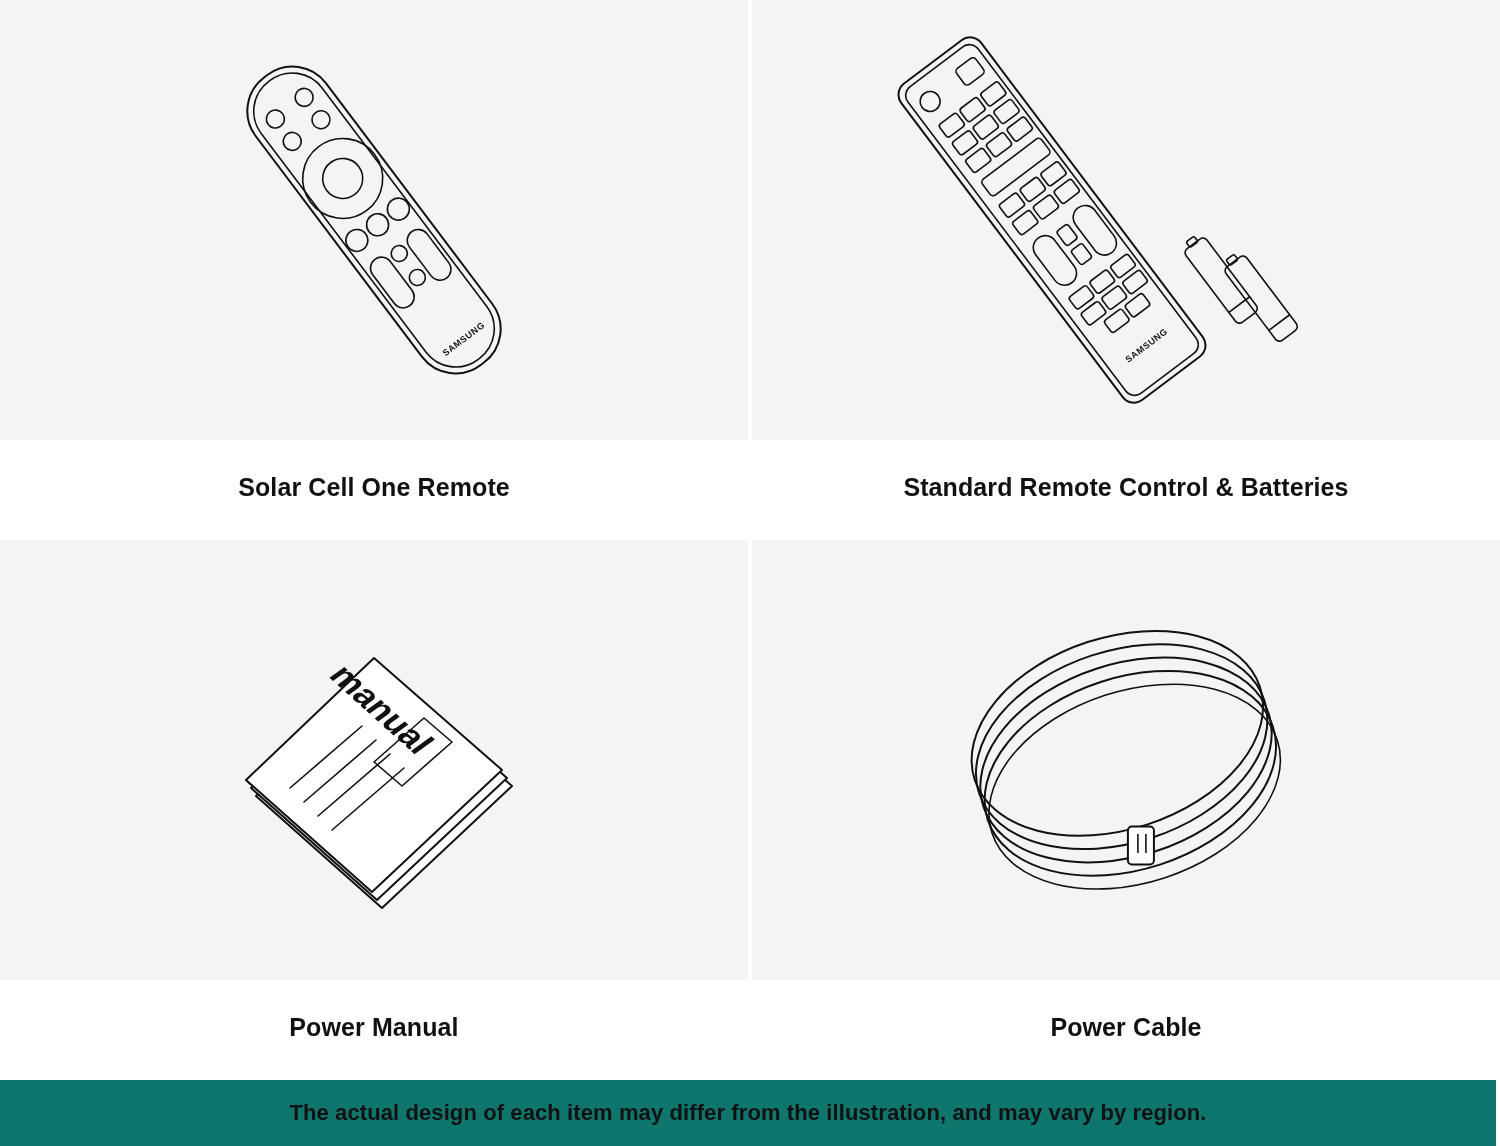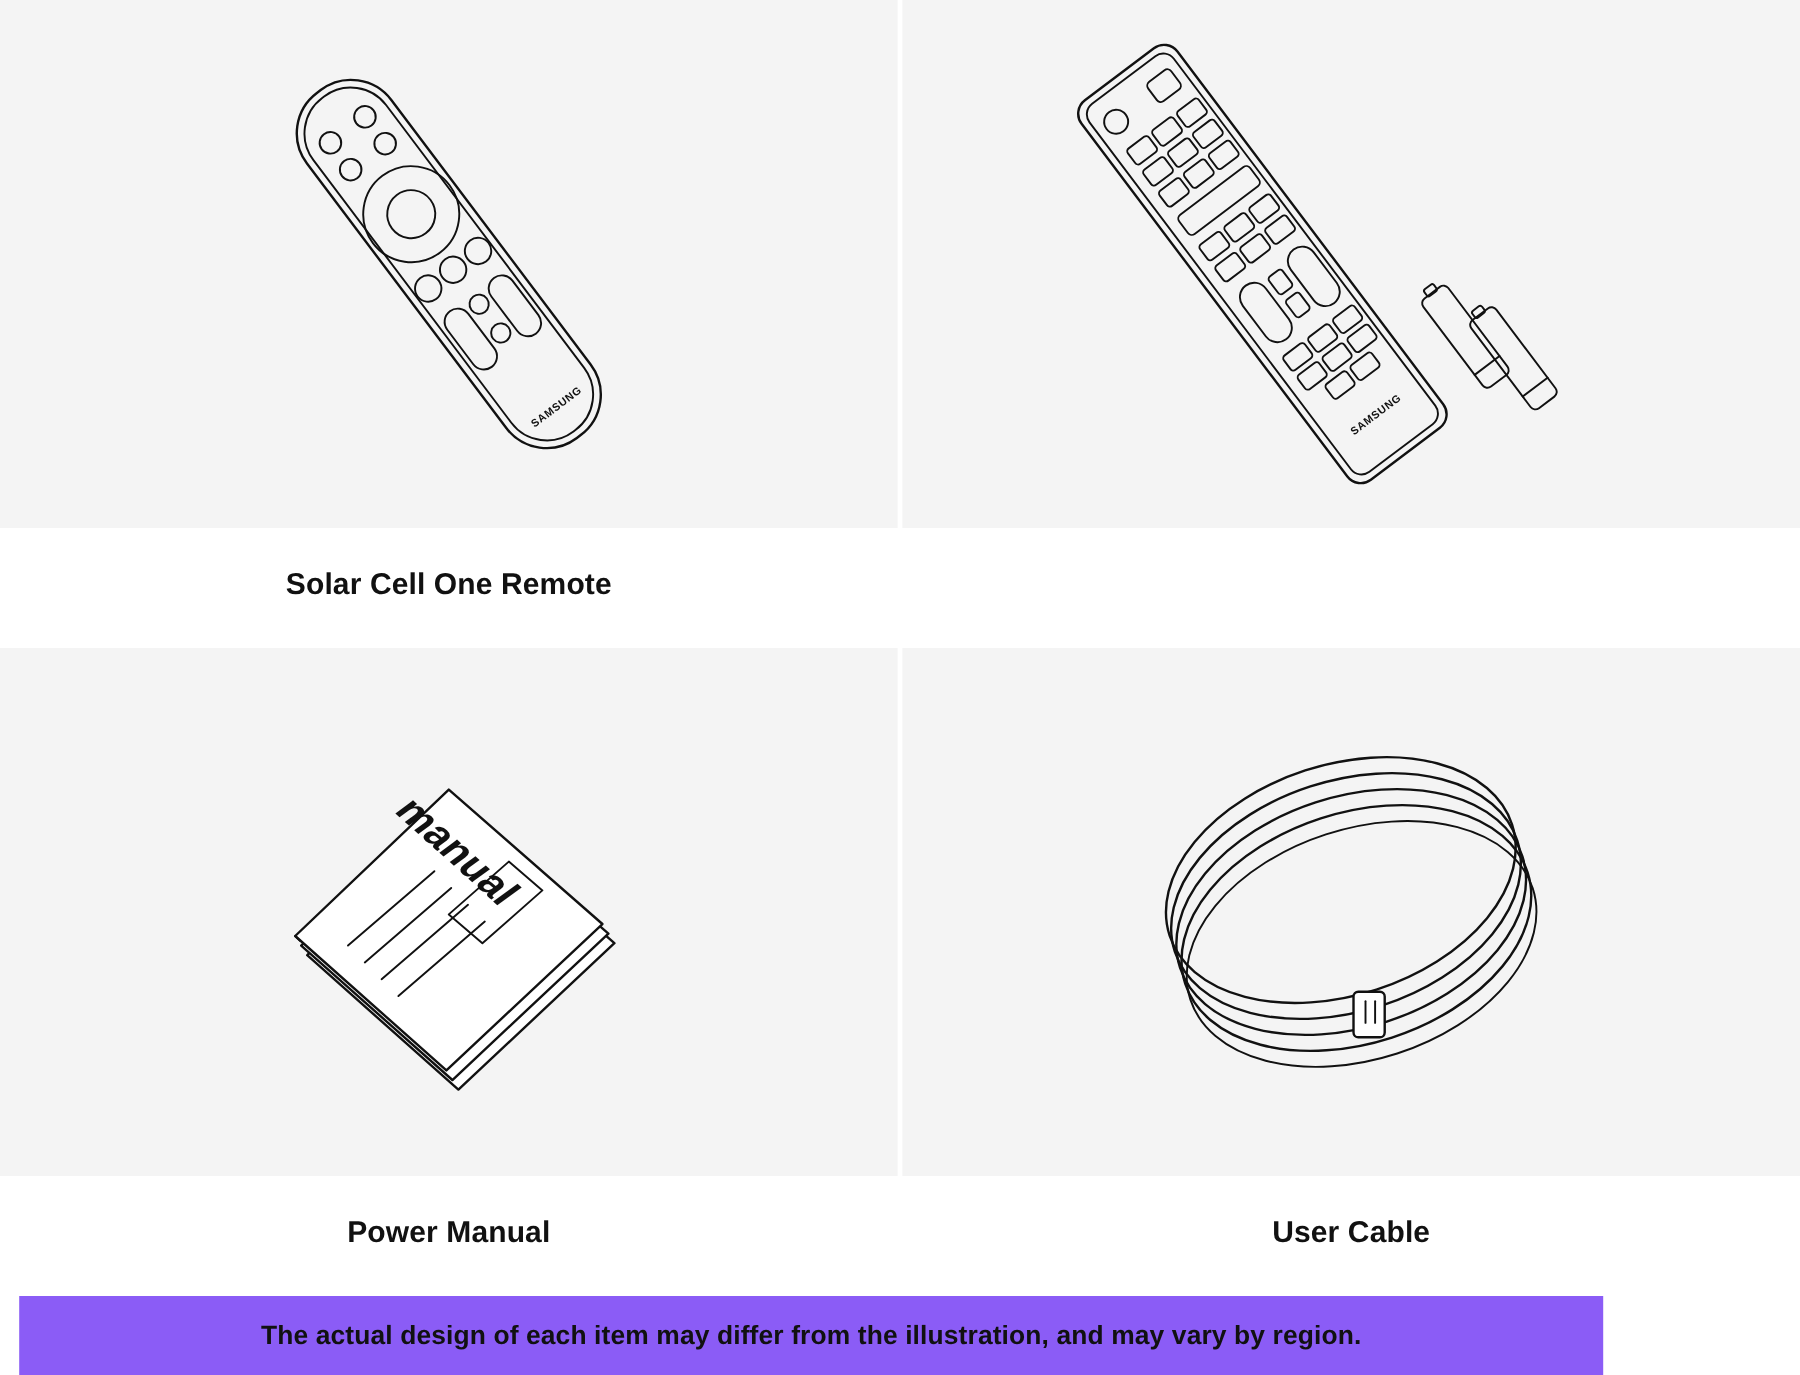--- a/index.html
+++ b/index.html
@@ -56,25 +56,25 @@
     background: #ffffff;
     font-size: 25px;
     font-weight: 700;
     letter-spacing: 0.1px;
     color: #111111;
     padding-top: 6px;
     text-align: center;
   }
   .footer {
     position: absolute;
-    left: 16px;
+    left: 0;
     top: 1080px;
-    width: 1320px;
+    width: 1496px;
     height: 66px;
-    background: #8b5cf6;
+    background: #0f766e;
     display: flex;
     align-items: center;
     justify-content: center;
   }
   .footer-text {
     font-size: 22px;
     font-weight: 700;
     color: #111111;
     letter-spacing: 0.1px;
   }
@@ -210,20 +210,21 @@
             <rect class="stroke-thin" x="-6" y="-52" width="10" height="7" rx="2"></rect>
             <line class="stroke-thin" x1="-14" y1="30" x2="12" y2="30"></line>
           </g>
           <g transform="translate(510,298) rotate(-37)">
             <rect class="stroke-thin" x="-14" y="-46" width="26" height="92" rx="5"></rect>
             <rect class="stroke-thin" x="-6" y="-52" width="10" height="7" rx="2"></rect>
             <line class="stroke-thin" x1="-14" y1="30" x2="12" y2="30"></line>
           </g>
         </svg>
       </div>
+      <div class="caption">Standard Remote Control &amp; Batteries</div>
     </div>
 
     <div class="gap-row"></div>
 
     <div class="cell">
       <div class="art">
         <svg width="748" height="440" viewBox="0 0 748 440">
 
           <path class="fill-white" d="M246 240 L374 118 L502 230 L372 352 Z" transform="translate(10,16)"></path>
           <path class="fill-white" d="M246 240 L374 118 L502 230 L372 352 Z" transform="translate(5,8)"></path>
@@ -262,21 +263,21 @@
             <ellipse class="stroke-thin" cx="0" cy="28" rx="150" ry="96"></ellipse>
 
             <g transform="translate(-6,70) rotate(18)">
               <rect class="fill-white" x="-14" y="-2" width="26" height="38" rx="4"></rect>
               <line class="stroke-thin" x1="-4" y1="6" x2="-4" y2="24"></line>
               <line class="stroke-thin" x1="4" y1="6" x2="4" y2="24"></line>
             </g>
           </g>
         </svg>
       </div>
-      <div class="caption">User Cable</div>
+      <div class="caption">Power Cable</div>
     </div>
 
   </div>
 
   <div class="footer">
     <span class="footer-text">The actual design of each item may differ from the illustration, and may vary by region.</span>
   </div>
 
 </div>
 

